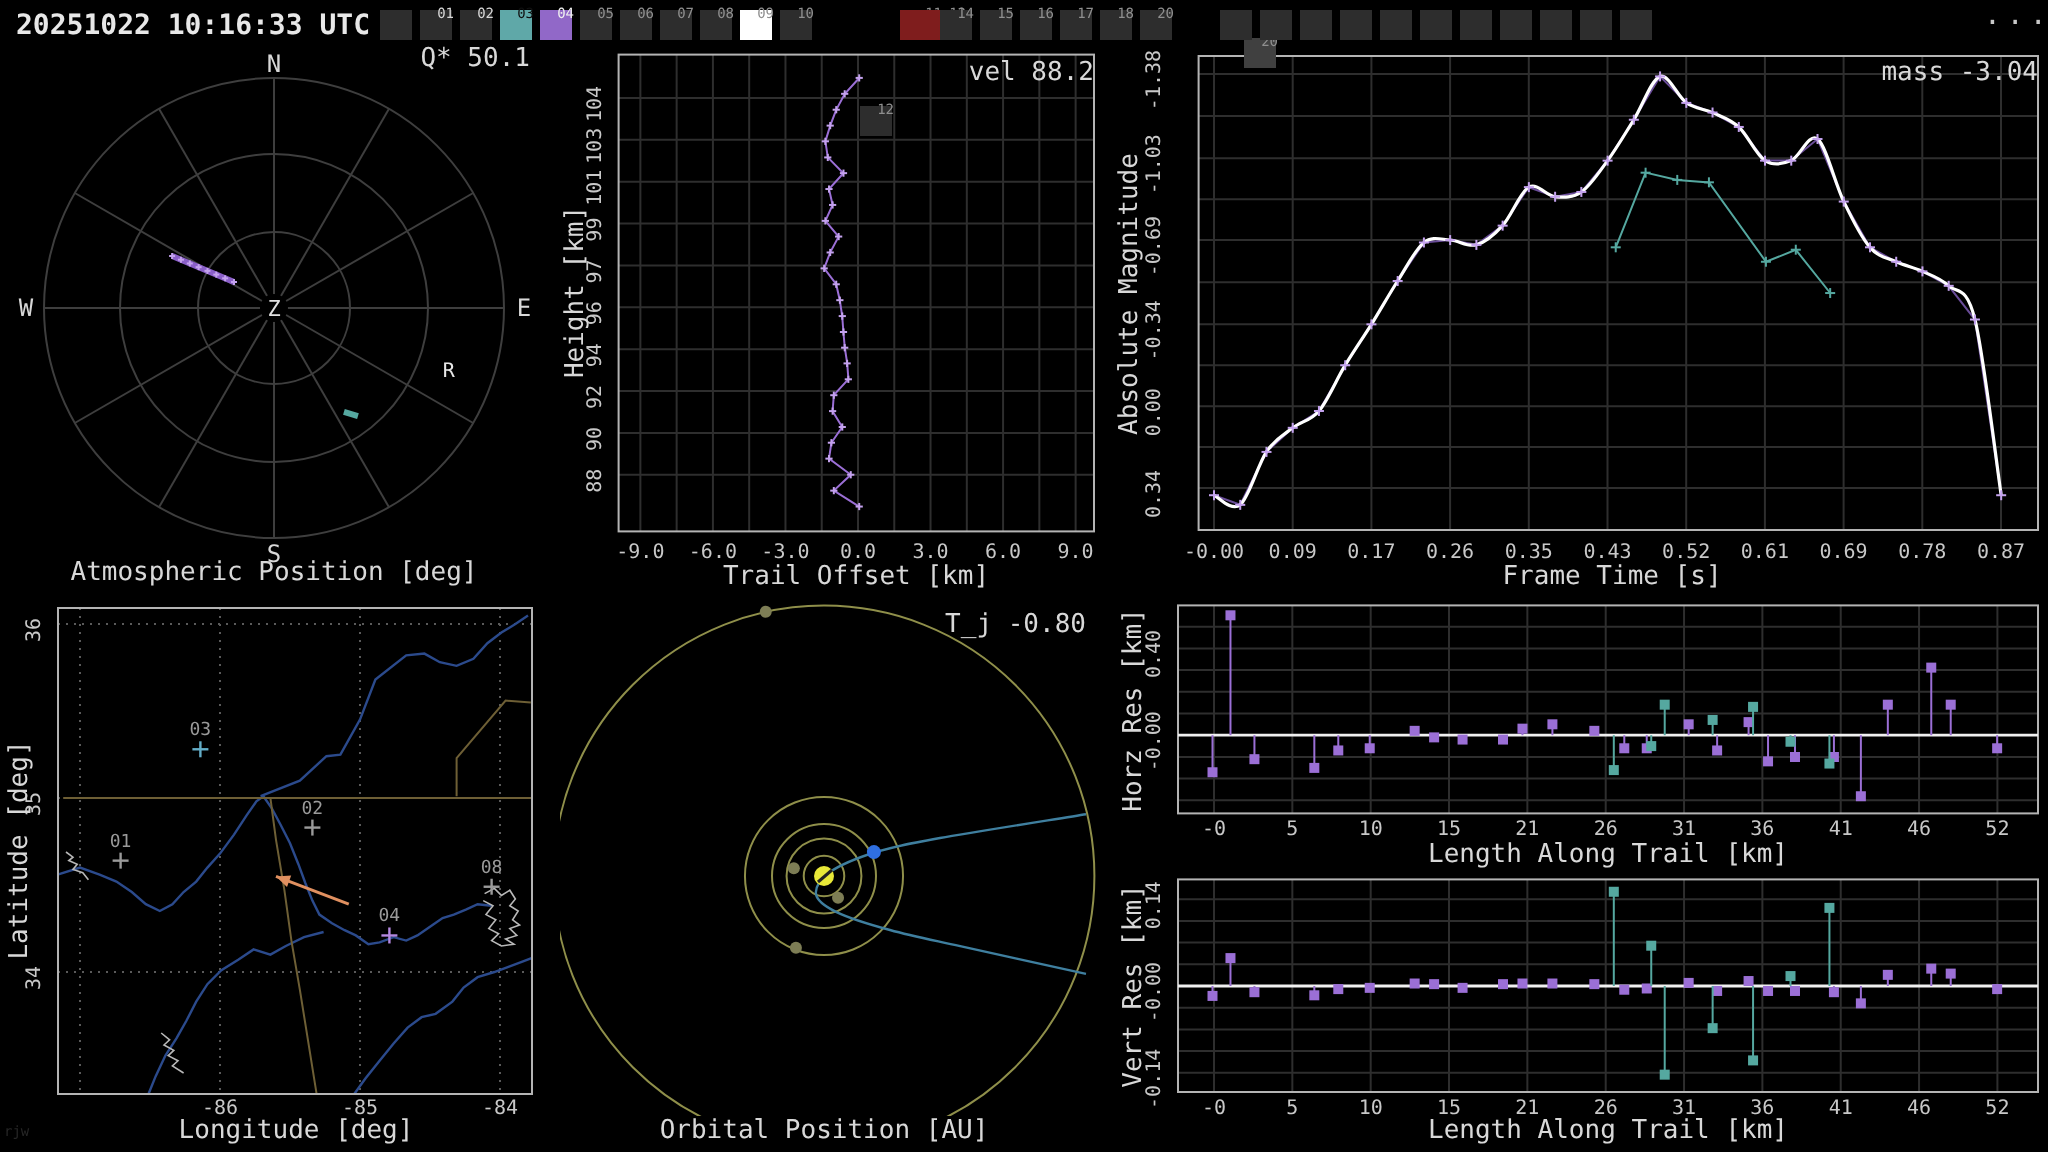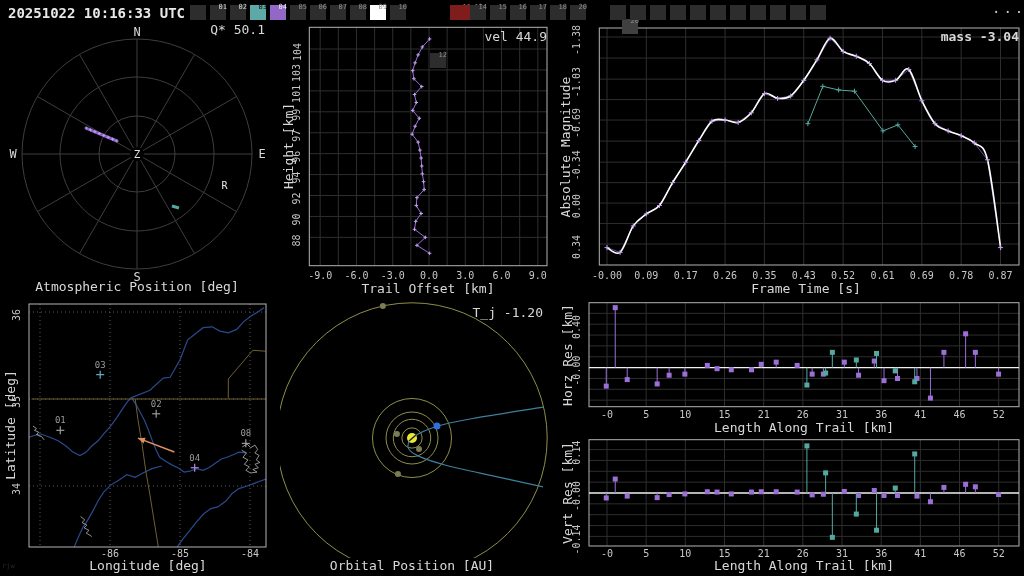--- a/index.html
+++ b/index.html
@@ -630,32 +630,32 @@
     <div class="tab" style="left: 750px; background: rgb(45, 45, 45);"></div>
     <div class="tab" style="left: 770px; background: rgb(45, 45, 45);"></div>
     <div class="tab" style="left: 790px; background: rgb(45, 45, 45);"></div>
     <div class="tab" style="left: 810px; background: rgb(45, 45, 45);"></div>
   </div>
 <div class="lbl" style="left:992px;top:0px;font-size:14px;letter-spacing:3px;color:#c8c8c8;">...</div>
 
 <div class="lbl" style="right:759px;top:22px;">Q* 50.1</div>
 <div class="lbl hcenter" style="left:137px;top:279px;">Atmospheric Position [deg]</div>
 
-<div class="lbl" style="right:477px;top:29px;">vel 44.9</div>
+<div class="lbl" style="right:477px;top:29px;">vel 88.2</div>
 <div class="lbl vlabel" style="left:288px;top:146px;">Height [km]</div>
 <div class="lbl hcenter" style="left:428px;top:281px;">Trail Offset [km]</div>
 
-<div class="lbl" style="right:5px;top:29px;font-weight:bold;">mass -3.04</div>
+<div class="lbl" style="right:5px;top:29px;">mass -3.04</div>
 <div class="lbl vlabel" style="left:565px;top:147px;">Absolute Magnitude</div>
 <div class="lbl hcenter" style="left:806px;top:281px;">Frame Time [s]</div>
 
 <div class="lbl vlabel" style="left:10px;top:425px;">Latitude [deg]</div>
 <div class="lbl hcenter" style="left:148px;top:558px;">Longitude [deg]</div>
 
-<div class="lbl" style="right:481px;top:305px;">T_j -1.20</div>
+<div class="lbl" style="right:481px;top:305px;">T_j -0.80</div>
 <div class="lbl hcenter" style="left:412px;top:558px;">Orbital Position [AU]</div>
 
 <div class="lbl vlabel" style="left:567px;top:355px;">Horz Res [km]</div>
 <div class="lbl hcenter" style="left:804px;top:420px;">Length Along Trail [km]</div>
 
 <div class="lbl vlabel" style="left:567px;top:493px;">Vert Res [km]</div>
 <div class="lbl hcenter" style="left:804px;top:558px;">Length Along Trail [km]</div>
 
 <div class="lbl" style="left:2px;top:562px;font-size:7px;color:#262626;">rjw</div>
 

